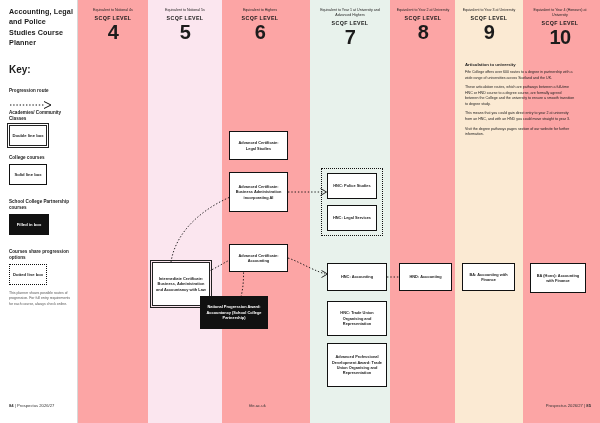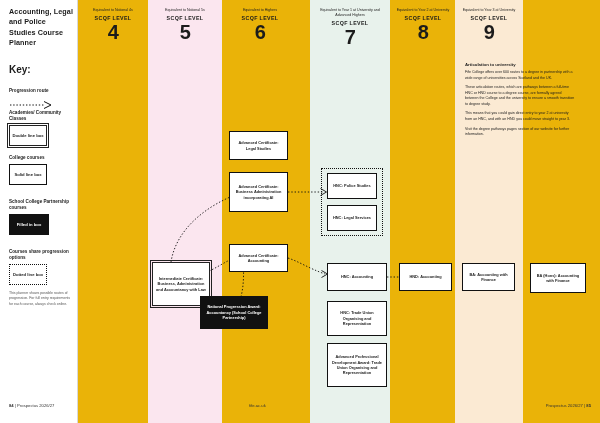--- a/index.html
+++ b/index.html
@@ -4,21 +4,21 @@
 <style>
   html,body{margin:0;padding:0;}
   body{
     width:600px;height:423px;
     background:#ffffff;
     font-family:"Liberation Sans", sans-serif;
     color:#1c1c1c;
     overflow:hidden;
     position:relative;
   }
-  #page{position:relative;width:600px;height:423px;overflow:hidden;background:#eab308;}
+  #page{position:relative;width:600px;height:423px;overflow:hidden;background:#fca5a5;}
 
   
   .band{position:absolute;top:0;bottom:0;}
   .band-5 {left:148px;width:74px;background:#fbe6ef;}
   .band-7 {left:310px;width:80px;background:#e8f2ec;}
   .band-9 {left:455px;width:68px;background:#fbead3;}
 
   
   .keypanel{position:absolute;left:0;top:0;width:78px;height:423px;background:#fff;
             border-right:0.6px solid #d8d8d8;box-sizing:border-box;}
@@ -141,20 +141,25 @@
     <div class="col-lvl">SCQF LEVEL</div>
     <div class="col-num">8</div>
   </div>
 
   <div class="col-head" style="left:459px;width:60px;">
     <div class="col-sub">Equivalent to Year 3 at University</div>
     <div class="col-lvl">SCQF LEVEL</div>
     <div class="col-num">9</div>
   </div>
 
+  <div class="col-head" style="left:527px;width:66px;">
+    <div class="col-sub">Equivalent to Year 4 (Honours) at University</div>
+    <div class="col-lvl">SCQF LEVEL</div>
+    <div class="col-num">10</div>
+  </div>
 
   <svg class="flow">
     <g stroke="#111" stroke-width="0.9" fill="none" stroke-dasharray="1.4 1.9">
 
       <path d="M171 262 C176 230 205 205 243 192"></path>
 
       <path d="M200 275 C214 270 224 262 238 256"></path>
 
       <path d="M240 300 C244 288 244 272 243 262"></path>
 

